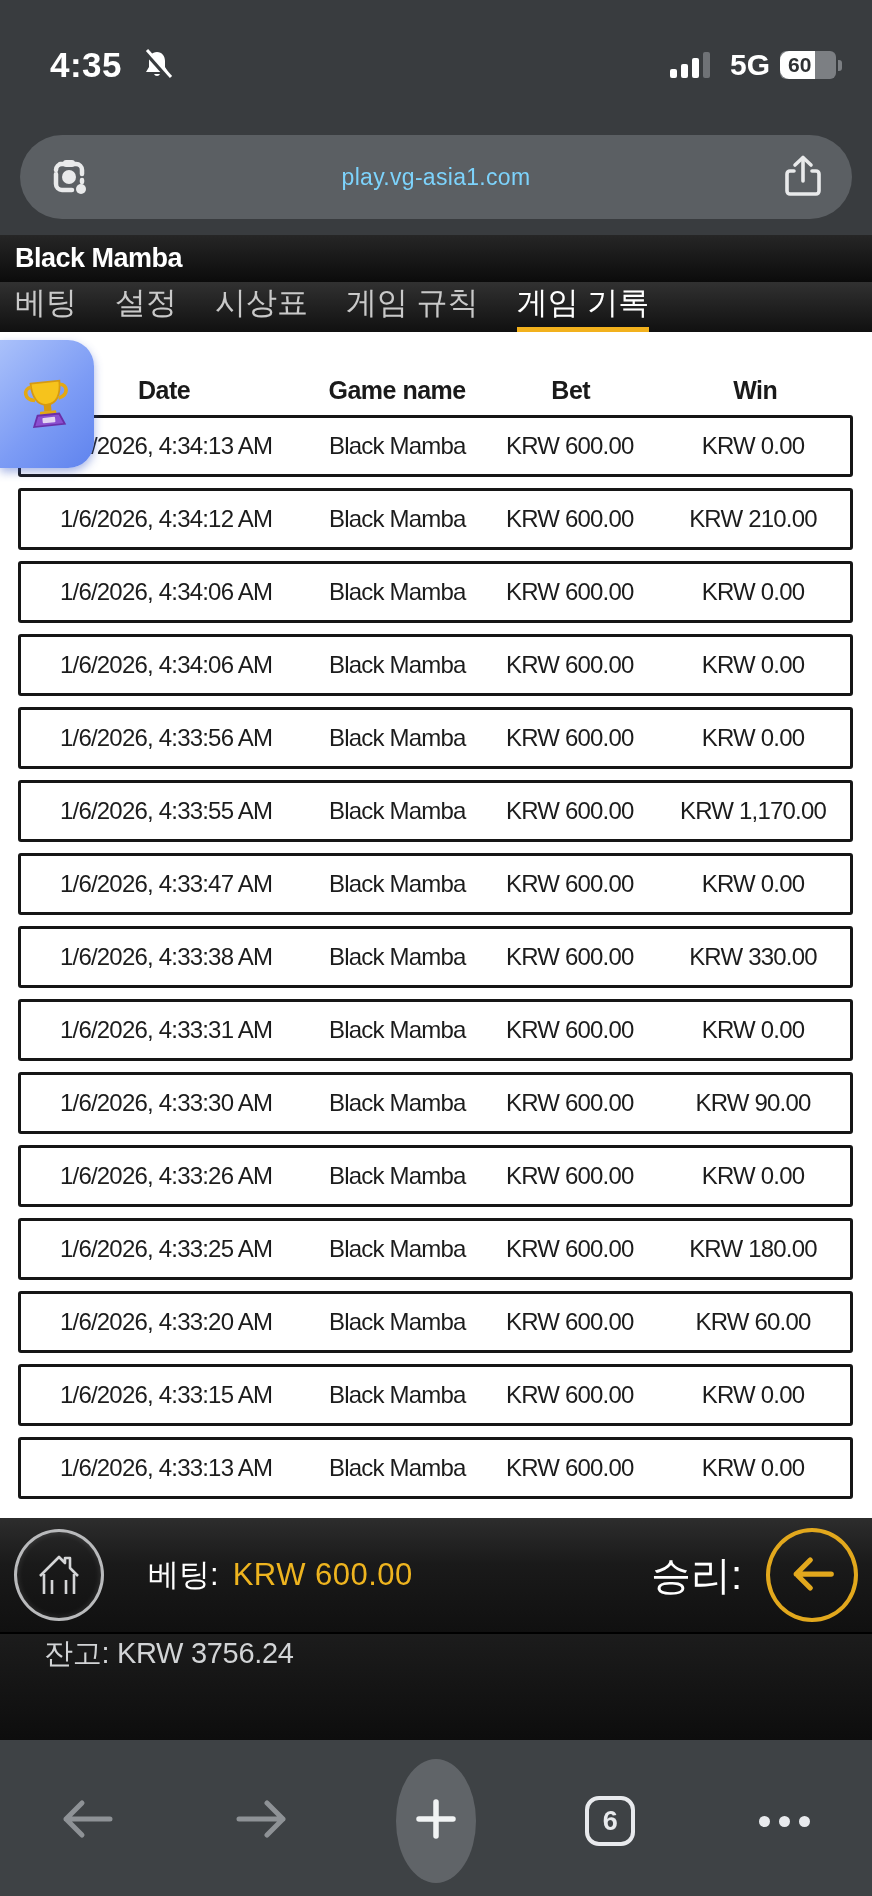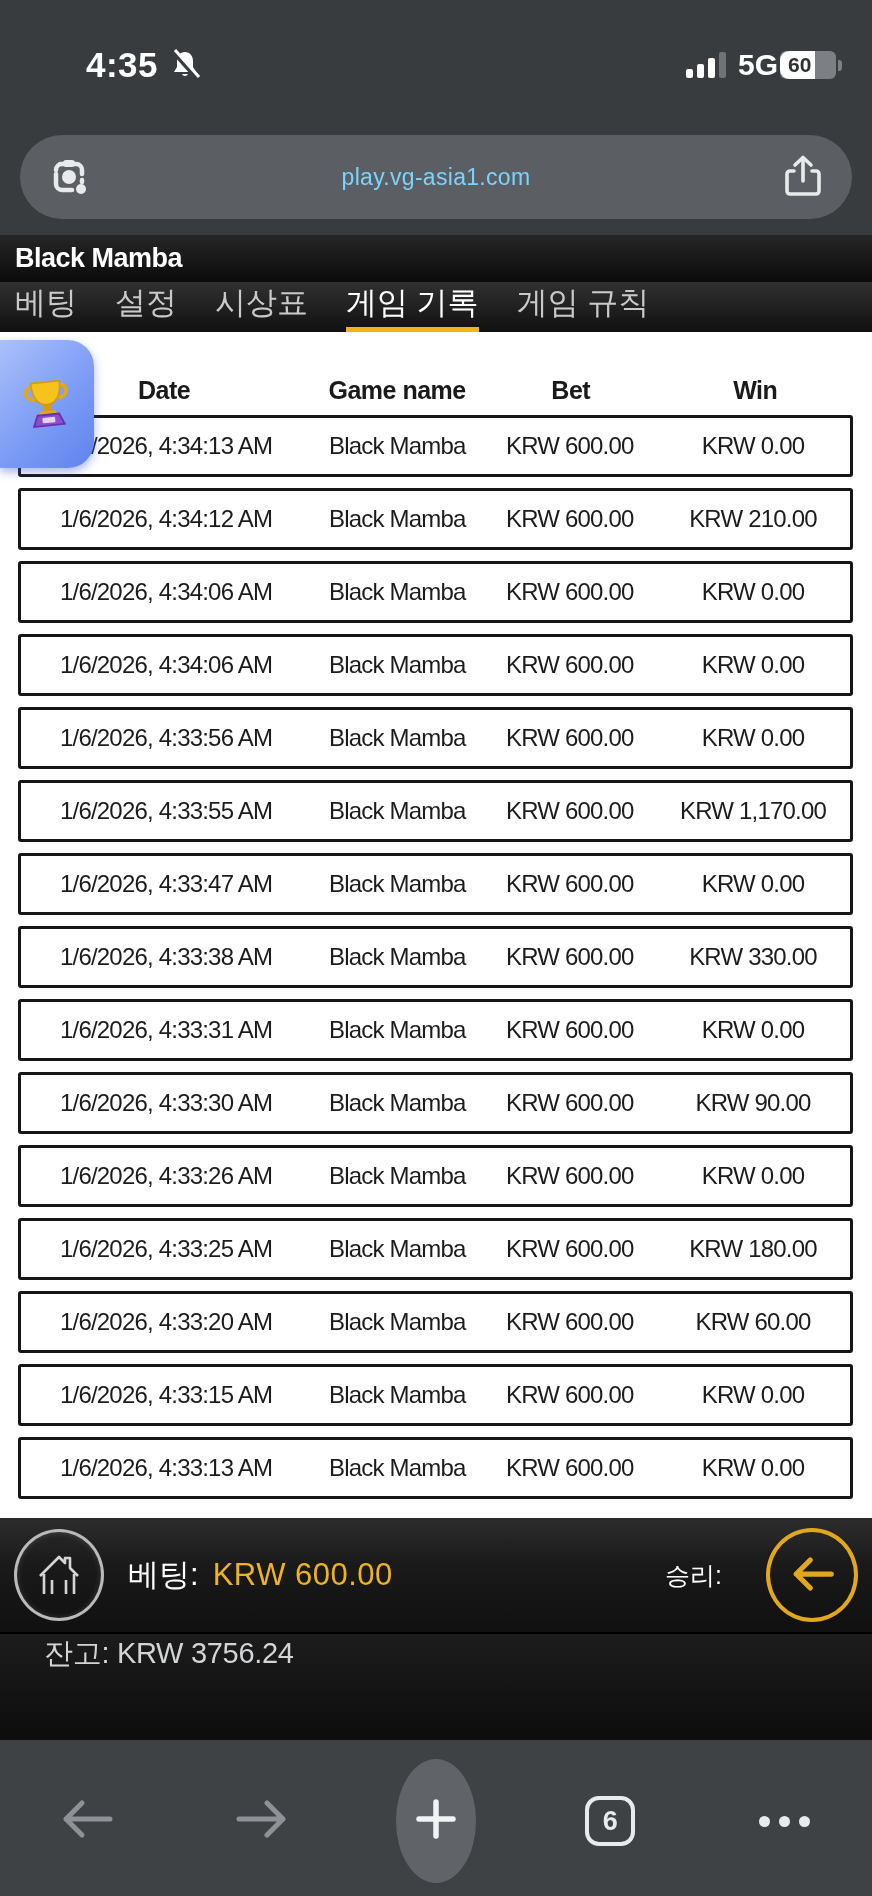--- a/index.html
+++ b/index.html
@@ -5,21 +5,21 @@
   * { margin:0; padding:0; box-sizing:border-box; }
   html,body { background:#000; }
   .phone {
     position:relative; width:872px; height:1896px; overflow:hidden;
     font-family:"Liberation Sans","DejaVu Sans",sans-serif;
     display:flex; flex-direction:column;
   }
 
   
   .top-chrome { height:235px; background:#393c3f; padding-top:40px; flex:none; }
-  .status-row { height:50px; display:flex; align-items:center; padding:0 30px 0 86px; }
+  .status-row { height:50px; display:flex; align-items:center; padding:0 30px 0 50px;gap:8px; }
   .time { color:#fff; font-size:35px; font-weight:bold; letter-spacing:0.5px; }
   .bell { margin-left:10px; display:flex; align-items:center; }
   .status-spacer { flex:1; }
   .signal { display:flex; align-items:flex-end; gap:4px; margin-right:12px; }
   .sbar { width:7px; border-radius:2px; background:#fff; }
   .sbar.b1{height:9px;} .sbar.b2{height:14px;} .sbar.b3{height:20px;}
   .sbar.b4{height:26px; background:#6f7276;}
   .net { color:#fff; font-size:30px; font-weight:600; margin-right:2px; }
   .battery { position:relative; width:56px; height:28px; border-radius:6px; background:#7c7f83; overflow:hidden; }
   .battery .fill { position:absolute; left:0; top:0; bottom:0; width:62%; background:#fff; border-radius:9px 0 0 9px; }
@@ -58,24 +58,24 @@
           height:62px; margin:0 19px 11px 18px; border:3px solid #161616; border-radius:3px;
           align-items:center; background:#fff; }
   .tcell { text-align:center; font-size:24px; letter-spacing:-0.8px; color:#1c1c1c; }
 
   
   .game-bar { flex:none; height:114px; background:linear-gradient(180deg,#2d2d2d 0%,#1a1a1a 40%,#101010 100%);
               display:flex; align-items:center; padding:0 14px; }
   .home-btn { width:90px; height:92px; border-radius:50%; border:3px solid #b9babc; flex:none;
               display:flex; align-items:center; justify-content:center; background:transparent; cursor:pointer;
               box-shadow:inset 0 0 6px rgba(255,255,255,.15); }
-  .bet-label { color:#fff; font-size:31px; margin-left:24px; }
+  .bet-label { color:#fff; font-size:31px; margin-left:44px; }
   .bet-value { color:#eeb41f; font-size:31px; margin-left:14px; letter-spacing:0.5px; }
   .gb-spacer { flex:1; }
-  .win-label { color:#fff; font-size:25px; margin-right:44px; }
+  .win-label { color:#fff; font-size:40px; margin-right:24px; }
   .back-btn { width:92px; height:94px; border-radius:50%; border:4px solid #e2a81d; flex:none;
               display:flex; align-items:center; justify-content:center; background:transparent; cursor:pointer; }
 
   
   .balance-bar { flex:none; height:108px; background:linear-gradient(180deg,#1c1c1c,#0d0d0d);
                  border-top:2px solid #000; display:flex; align-items:flex-start; padding-left:44px; }
   .balance-text { color:#d2d4d6; font-size:29px; letter-spacing:-0.3px; }
 
   
   .browser-nav { flex:1; background:#3e4245; display:flex; justify-content:space-around;
@@ -143,22 +143,22 @@
   </div>
 
   <div class="title-bar">
     <span class="ttl">Black Mamba</span>
   </div>
 
   <div class="tab-bar">
     <span class="tab">베팅</span>
     <span class="tab">설정</span>
     <span class="tab">시상표</span>
+    <span class="tab">게임 규칙</span>
     <span class="tab active">게임 기록</span>
-    <span class="tab">게임 규칙</span>
   </div>
 
   <div class="table-area">
     <div class="trophy-tab">
       <span>
         <svg width="58" height="62" viewBox="0 0 64 64" style="transform:rotate(-6deg)">
           <path d="M16 10 h32 c0 16 -6 25 -16 25 c-10 0 -16 -9 -16 -25 z" fill="#f6c31c" stroke="#d79a10" stroke-width="2"></path>
           <path d="M16 14 c-9 1 -9 13 3 15" fill="none" stroke="#e3a813" stroke-width="4"></path>
           <path d="M48 14 c9 1 9 13 -3 15" fill="none" stroke="#e3a813" stroke-width="4"></path>
           <rect x="28" y="35" width="8" height="7" fill="#d79a10"></rect>

